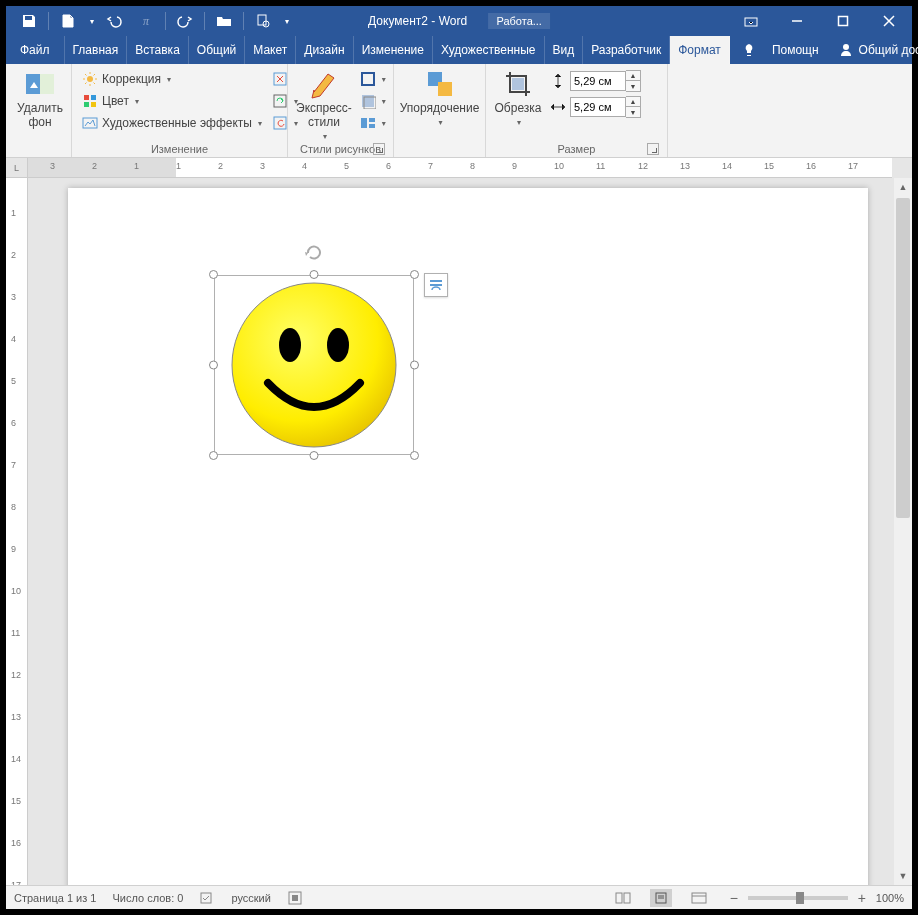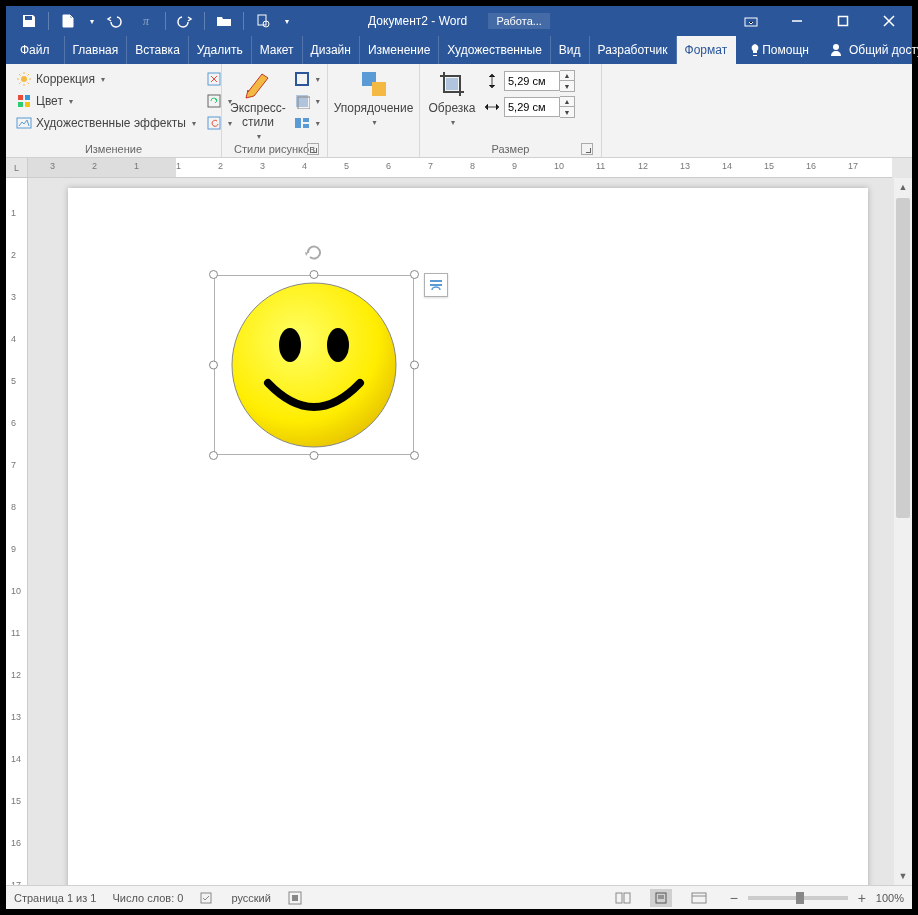--- a/index.html
+++ b/index.html
@@ -16,21 +16,21 @@
 .title-text { position: absolute; left: 50%; transform: translateX(-50%); white-space: nowrap; }
 .title-badge { background: rgba(255,255,255,0.12); padding: 2px 8px; font-size: 11px; margin-left: 18px; }
 .winctrls { margin-left: auto; display: flex; }
 .winctrl { width: 46px; height: 30px; display: flex; align-items: center; justify-content: center; cursor: pointer; color:#fff; }
 
 
 .tabrow { height: 28px; background: #2B579A; display: flex; align-items: stretch; color: #fff; font-size: 12px; }
 .tab { padding: 0 8px; display: flex; align-items: center; cursor: pointer; border-right: 1px solid rgba(255,255,255,0.18); white-space: nowrap; }
 .tab.file { background: #2B579A; padding: 0 14px; border-right: 1px solid rgba(255,255,255,0.18); }
 .tab.active { background: #f3f3f3; color: #2B579A; }
-.tab.help { margin-left: 4px; display:flex; gap:0; align-items:center; }
+.tab.help { margin-left: 4px; display:flex; gap:16px; align-items:center; }
 .tab.share { margin-left: auto; padding: 0 12px; display:flex; gap:6px; align-items:center; }
 
 
 .ribbon { background: #f3f3f3; border-bottom: 1px solid #d0d0d0; display: flex; height: 94px; font-size: 12px; color: #444; }
 .group { border-right: 1px solid #d8d8d8; padding: 4px 8px 2px; display: flex; flex-direction: column; justify-content: space-between; }
 .group-body { flex: 1; display: flex; align-items: flex-start; gap: 6px; }
 .group-label { text-align: center; font-size: 11px; color: #666; padding-top: 2px; position: relative; }
 .dlg-launch { position: absolute; right: 0; bottom: 0; width: 12px; height: 12px; border: 1px solid #aaa; cursor:pointer; display:flex; align-items:flex-end; justify-content:flex-end; }
 .dlg-launch::after { content:''; width:4px; height:4px; border-right:1px solid #666; border-bottom:1px solid #666; margin:1px; }
 .big-btn { display: flex; flex-direction: column; align-items: center; width: 52px; cursor: pointer; text-align:center; line-height: 1.15; gap:2px; }
@@ -163,21 +163,21 @@
             <path d="M1 1l10 10M11 1L1 11" stroke="#fff" stroke-width="1.5"></path>
           </svg>
         </div>
     </div>
   </div>
 
   <div class="tabrow">
     <div class="tab file">Файл</div>
     <div class="tab">Главная</div>
     <div class="tab">Вставка</div>
-    <div class="tab">Удалить</div>
+    <div class="tab">Общий</div>
     <div class="tab">Макет</div>
     <div class="tab">Дизайн</div>
     <div class="tab">Изменение</div>
     <div class="tab">Художественные</div>
     <div class="tab">Вид</div>
     <div class="tab">Разработчик</div>
     <div class="tab active">Формат</div>
     <div class="tab help" style="border:none">
       <svg width="14" height="14" viewBox="0 0 14 14">
           <path fill="#fff" d="M7 1a4 4 0 0 0-2 7v2h4v-2a4 4 0 0 0-2-7zM5 12h4v1H5z"></path>
@@ -187,20 +187,30 @@
     <div class="tab share" style="border:none">
       <svg width="14" height="14" viewBox="0 0 14 14">
           <circle cx="7" cy="4" r="3" fill="#fff"></circle>
           <path fill="#fff" d="M2 13c0-3 2-5 5-5s5 2 5 5H2z"></path>
         </svg>
       <span>Общий доступ</span>
     </div>
   </div>
 
   <div class="ribbon">
+    <div class="group" style="width:66px">
+      <div class="big-btn">
+        <svg class="big-ico" viewBox="0 0 32 32">
+            <rect x="2" y="6" width="14" height="20" fill="#5b9bd5"></rect>
+            <rect x="16" y="6" width="14" height="20" fill="#e2f0d9"></rect>
+            <path d="M6 20l4-6 4 6H6z" fill="#fff"></path>
+          </svg>
+        <span>Удалить фон</span>
+      </div>
+    </div>
 
     <div class="group" style="width:216px">
       <div class="group-body">
         <div class="col">
           <div class="row-btn">
             <span class="small-ico">
                 <svg viewBox="0 0 16 16">
                   <circle cx="8" cy="8" r="3" fill="#f4b942"></circle>
                   <g stroke="#f4b942">
                     <line x1="8" y1="1" x2="8" y2="3"></line>

